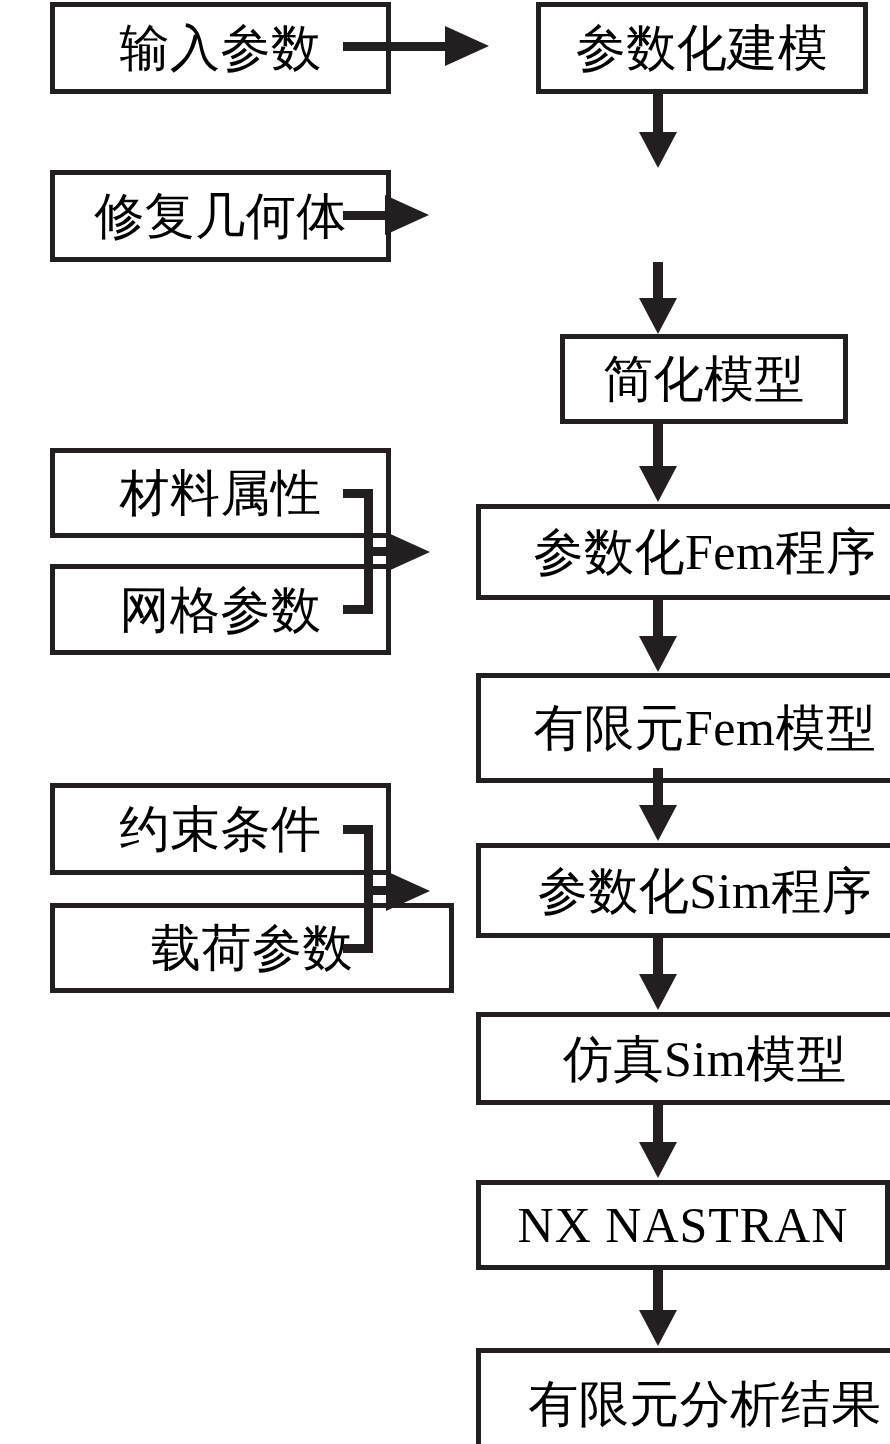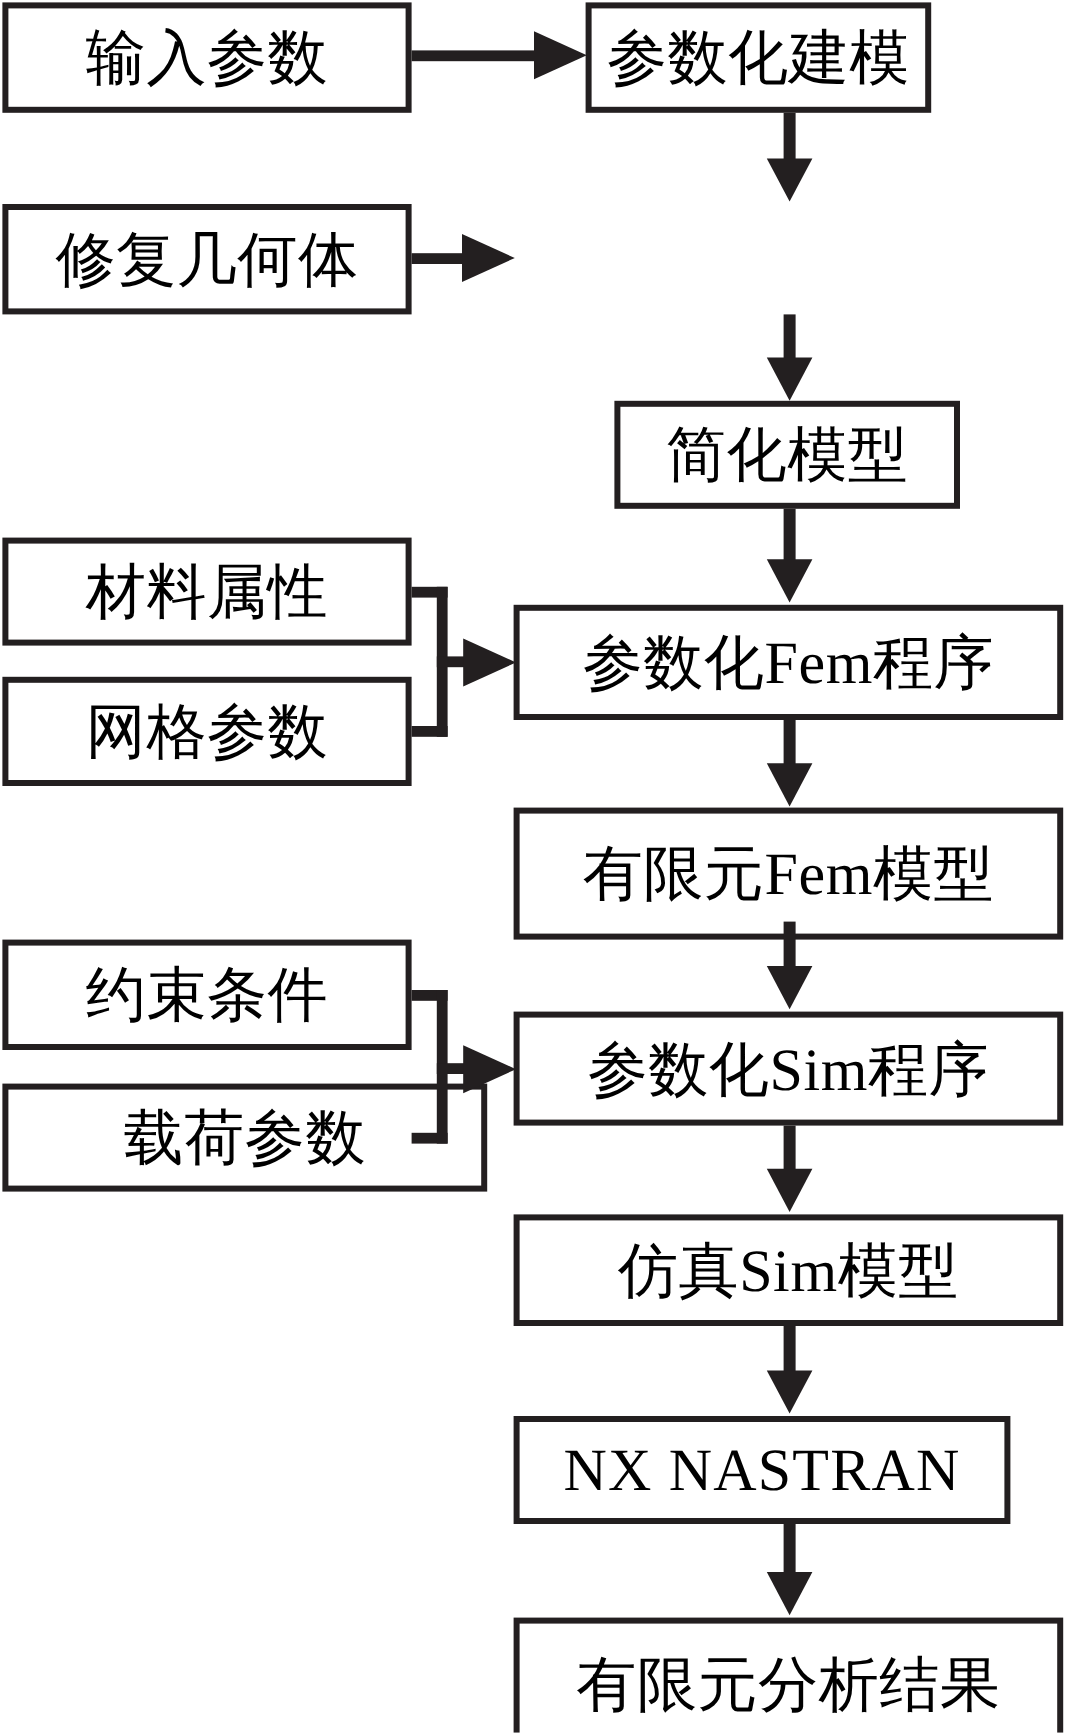--- a/index.html
+++ b/index.html
@@ -19,20 +19,21 @@
     position: absolute;
     box-sizing: border-box;
     background: #ffffff;
     border: 5px solid #231f20;
     display: flex;
     align-items: center;
     justify-content: center;
     color: #000000;
     line-height: 1;
     white-space: nowrap;
+    margin-left: 48px;
   }
   .node .label {
     display: block;
     font-size: 50px;
     letter-spacing: 0.5px;
   }
   .node.serif .label {
     font-family: "Liberation Serif", "DejaVu Serif", serif;
     font-size: 50px;
     letter-spacing: 1px;
@@ -68,21 +69,21 @@
 </style>
 </head>
 <body>
 
 <div id="canvas">
 
   <div class="node cjk" style="left:2px; top:2px; width:341px; height:92px;">
     <span class="label">输入参数</span>
   </div>
 
-  <div class="node cjk" style="left:488px; top:2px; width:288px; height:92px;">
+  <div class="node cjk" style="left:488px; top:2px; width:332px; height:92px;">
     <span class="label">参数化建模</span>
   </div>
 
   <div class="node cjk" style="left:2px; top:170px; width:341px; height:92px;">
     <span class="label">修复几何体</span>
   </div>
 
 
   <div class="node cjk" style="left:512px; top:334px; width:288px; height:90px;">
     <span class="label">简化模型</span>

